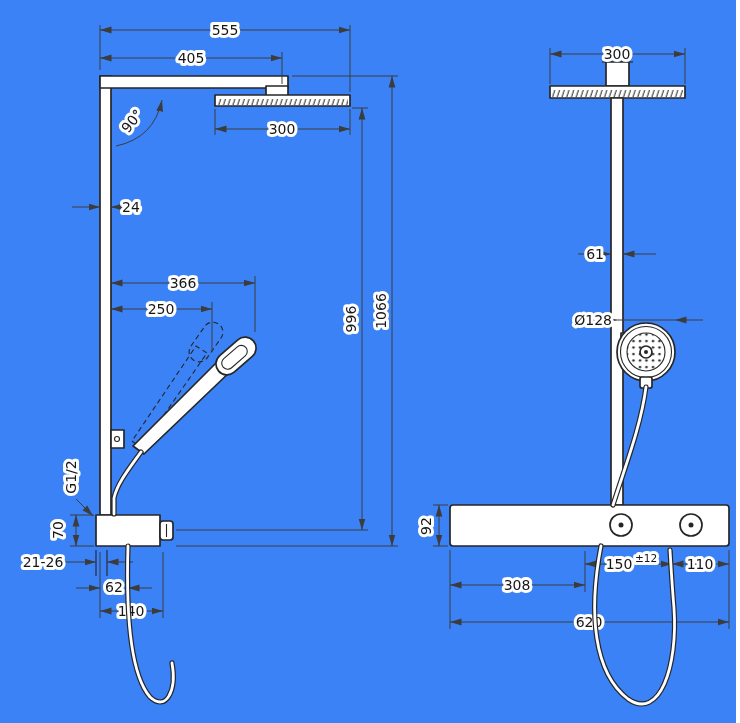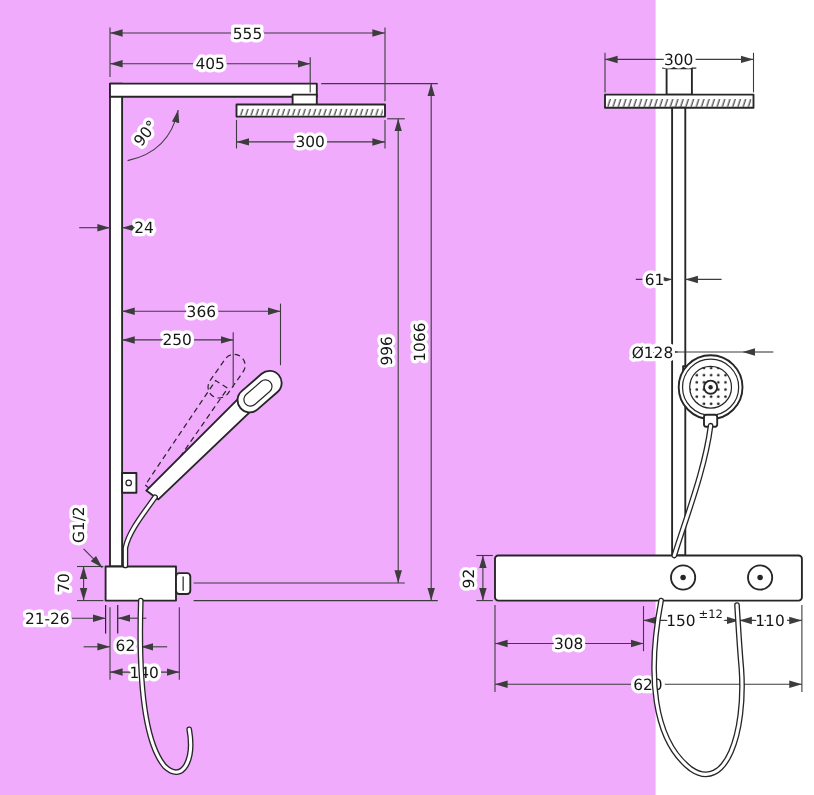--- a/index.html
+++ b/index.html
@@ -1,16 +1,16 @@
 <!DOCTYPE html>
 <html><head>
 <meta charset="utf-8">
 <style>
   html,body{margin:0;padding:0;background:#fff;}
-  .stage{width:596px;height:723px;background:#f0abfc;position:relative;font-family:"DejaVu Sans",sans-serif;}
+  .stage{width:736px;height:723px;background:#3b82f6;position:relative;font-family:"DejaVu Sans",sans-serif;}
   svg{display:block;}
   svg text{font-family:"DejaVu Sans",sans-serif;font-size:14px;fill:#161616;text-anchor:middle;}
   .halo{paint-order:stroke;stroke:#fff;stroke-width:6px;stroke-linejoin:round;}
   .sup{font-size:10.5px;}
   .obj{fill:#fff;stroke:#262626;stroke-width:1.7;stroke-linejoin:round;}
   .thin{fill:none;stroke:#262626;stroke-width:1.1;}
   .dash{stroke-dasharray:5 3.5;}
   .dim{stroke:#3c3c3c;stroke-width:1;fill:none;}
   .tubeO{fill:none;stroke:#262626;stroke-width:5.2;stroke-linecap:round;}
   .tubeI{fill:none;stroke:#fff;stroke-width:2.8;stroke-linecap:round;}

